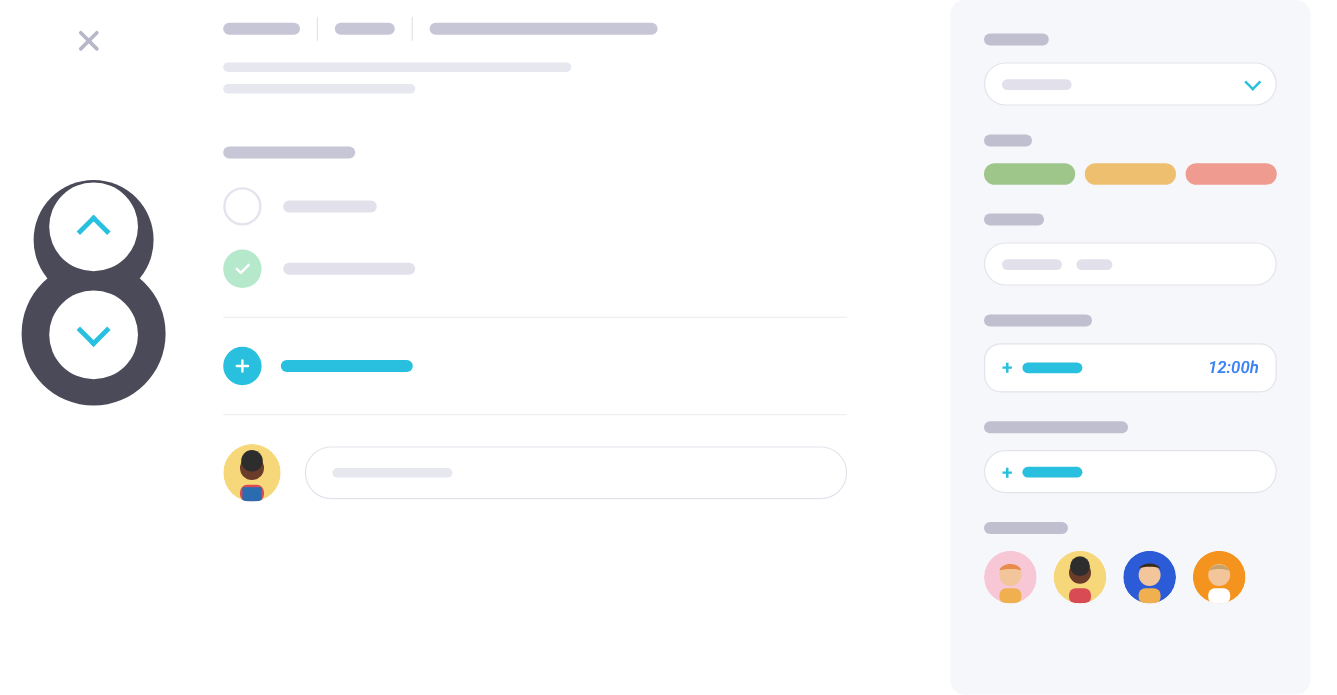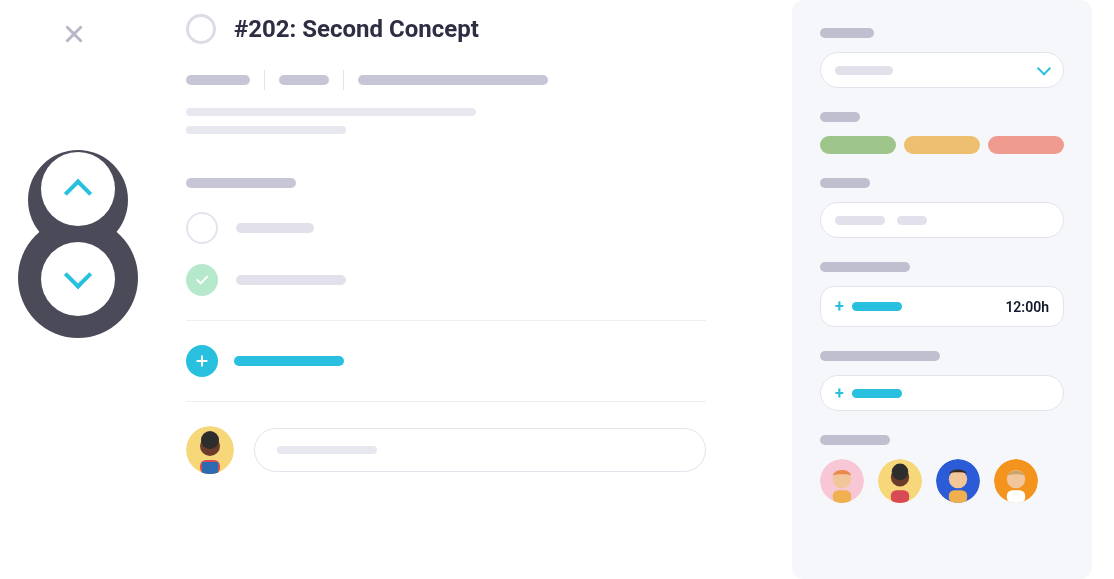--- a/index.html
+++ b/index.html
@@ -75,21 +75,21 @@
   .tag.green { background: #9ec68b; }
   .tag.yellow { background: #efbf70; }
   .tag.red { background: #ef9b90; }
   .two-ph { display: flex; gap: 12px; align-items: center; }
 
   .time-card { background: #fff; border: 1.5px solid #e3e3ec; border-radius: 14px; overflow: hidden; }
   .time-top { display: flex; align-items: center; justify-content: space-between; padding: 10px 14px; }
   .time-left { display: flex; align-items: center; gap: 8px; }
   .plus-sm { color: #28c0de; font-size: 16px; font-weight: 700; }
   .time-bar { height: 9px; width: 50px; background: #28c0de; border-radius: 5px; }
-  .time-val { font-size: 14px; font-weight: 600; color: #0f172a; }
+  .time-val { font-size: 14px; font-weight: 600; color: #3b82f6; font-style: italic; }
   .time-bot { border-top: 1.5px solid #eeeef4; display: flex; align-items: center; justify-content: space-between; padding: 10px 14px; }
   .play-btn { width: 24px; height: 24px; border: 2px solid #28c0de; border-radius: 50%; display: flex; align-items: center; justify-content: center; }
   .play-tri { width: 0; height: 0; border-top: 5px solid transparent; border-bottom: 5px solid transparent; border-left: 7px solid #28c0de; margin-left: 2px; }
   .time-bot-mid { font-size: 14px; color: #bfbfd0; font-weight: 500; }
   .upload-icon { width: 16px; height: 16px; }
 
   .sb-add-field { background: #fff; border: 1.5px solid #e3e3ec; border-radius: 18px; height: 36px; display: flex; align-items: center; padding: 0 14px; gap: 8px; }
 
   .team { display: flex; gap: 14px; }
   .team .avatar { width: 44px; height: 44px; }
@@ -107,24 +107,20 @@
   <div class="nav-pad-bg2"></div>
   <div class="nav-circle up">
       <span class="chev up"></span>
     </div>
   <div class="nav-circle down">
       <span class="chev down"></span>
     </div>
 </div>
 
 <div class="main">
-  <div class="title-row">
-    <div class="title-check"></div>
-    <div class="title-text">#202: Second Concept</div>
-  </div>
 
   <div class="meta-row">
     <div class="meta-ph" style="width:64px"></div>
     <div class="meta-sep"></div>
     <div class="meta-ph" style="width:50px"></div>
     <div class="meta-sep"></div>
     <div class="meta-ph" style="width:190px"></div>
   </div>
 
   <div class="desc-lines">

